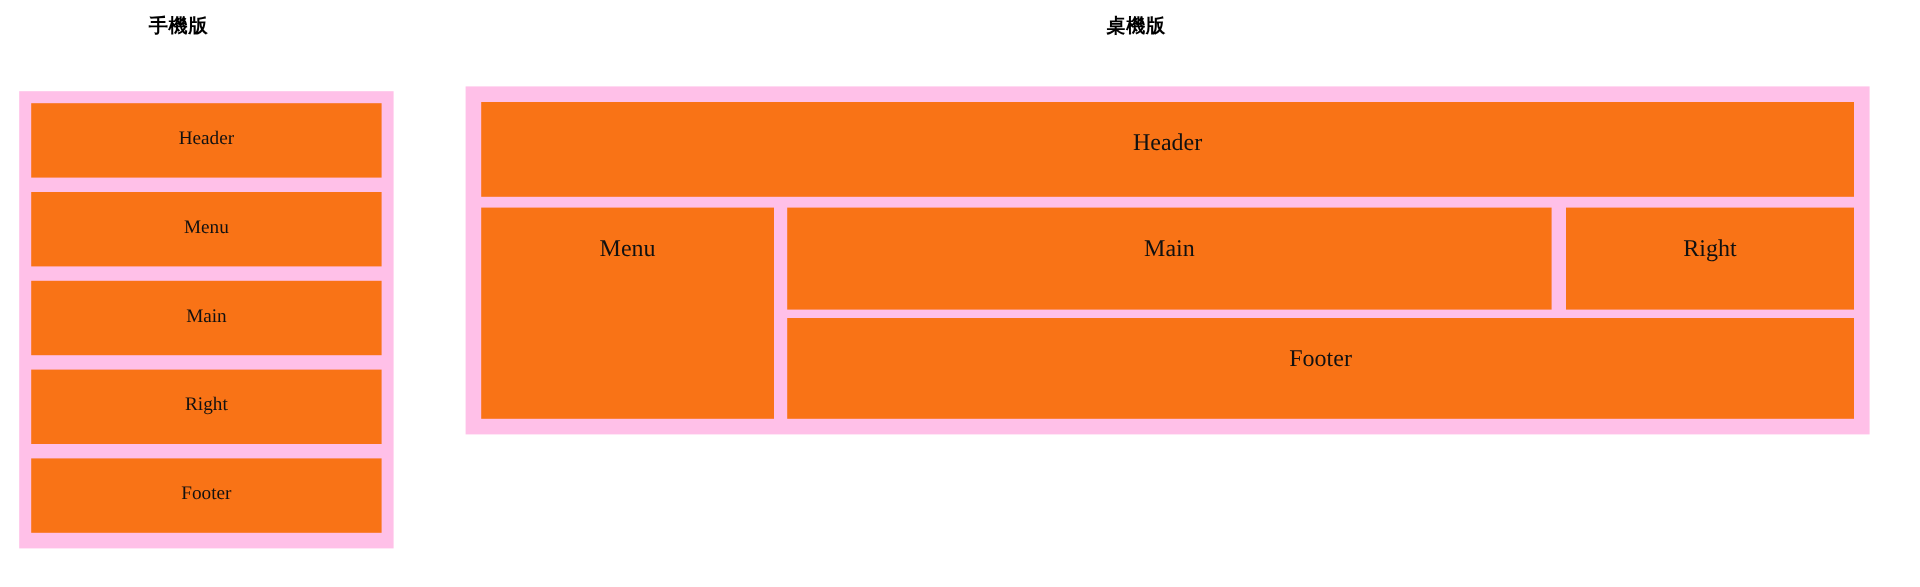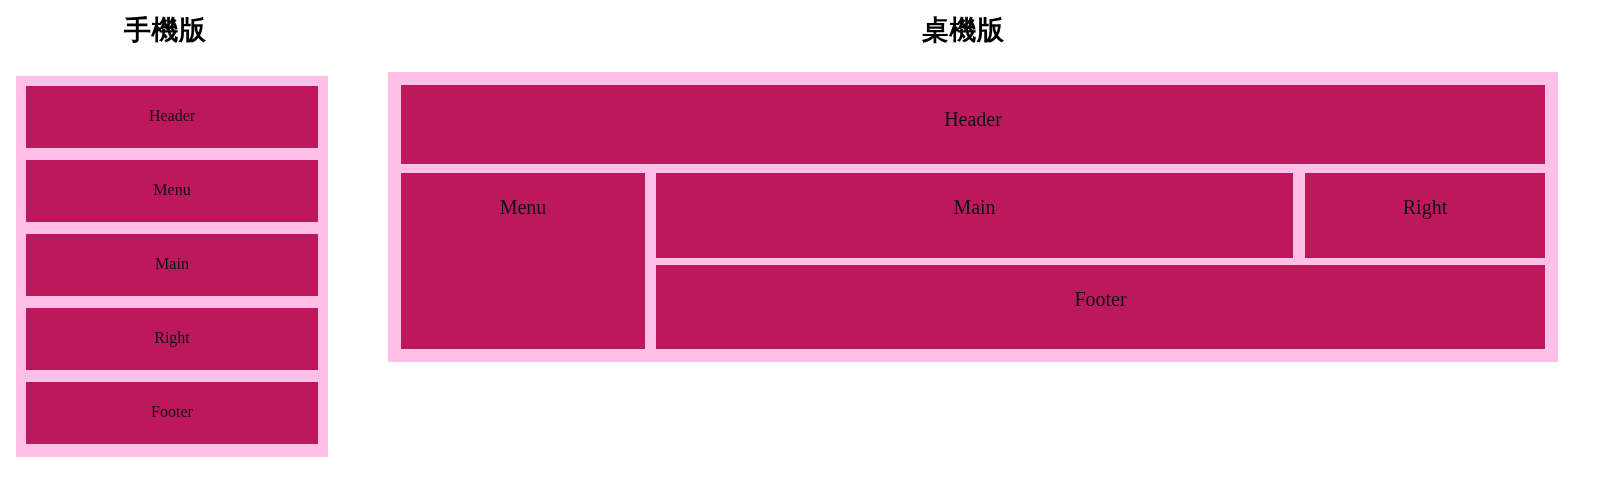--- a/index.html
+++ b/index.html
@@ -13,37 +13,37 @@
     position: relative;
     font-family: "Liberation Serif", "DejaVu Serif", serif;
     overflow: hidden;
   }
 
   
   .diagram-title {
     position: absolute;
     font-family: "DejaVu Sans", "Liberation Sans", sans-serif;
     font-weight: bold;
-    font-size: 27px;
+    font-size: 16px;
     color: #000000;
     white-space: nowrap;
     letter-spacing: 0.5px;
   }
   #mobile-title { left: 124px; top: 12px; }
   #desktop-title { left: 922px; top: 12px; font-family: Liberation Serif, serif; }
 
   
   .frame {
     position: absolute;
     background: #ffc0e8;
     box-sizing: border-box;
   }
   .cell {
     position: absolute;
-    background: #be185d;
+    background: #f97316;
     box-sizing: border-box;
     color: #111111;
     text-align: center;
   }
   .cell-label {
     display: block;
     color: #111111;
   }
 
   

